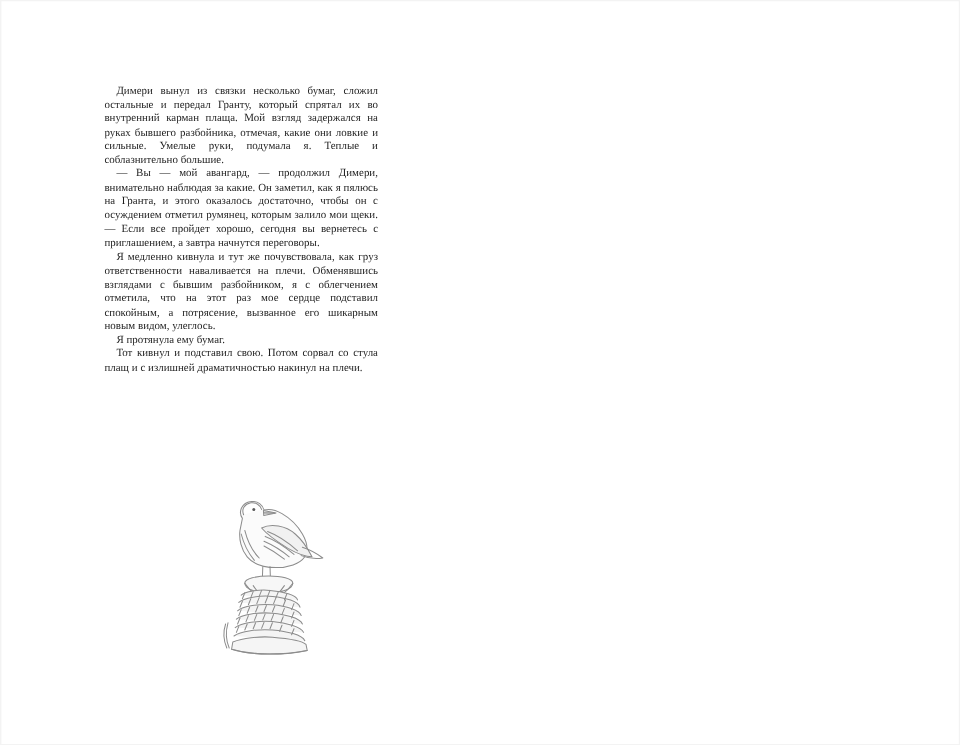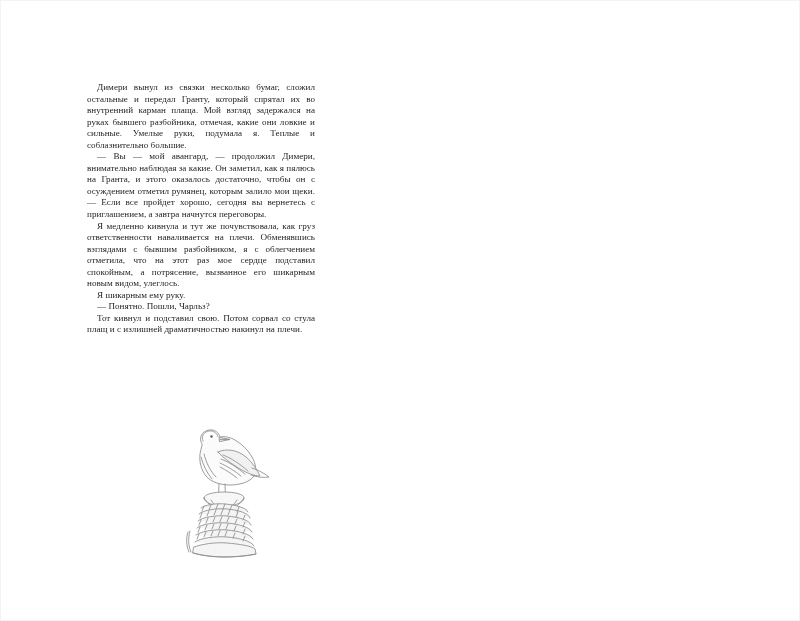--- a/index.html
+++ b/index.html
@@ -26,21 +26,21 @@
   #spread::before {
     content: "";
     position: absolute;
     inset: 0;
     pointer-events: none;
     box-shadow: inset 0 0 0 1px #f3f3f3, inset 1px 0 0 0 #ededed;
   }
 
   .page {
     position: absolute;
-    top: 16px;
+    top: 4px;
     height: 459px;
     box-sizing: border-box;
   }
   .page-left  { left: 0;   width: 400px; }
   .page-right { left: 400px; width: 400px; }
 
   .column {
     position: absolute;
     text-align: justify;
     text-justify: inter-word;
@@ -75,22 +75,21 @@
 <body>
 
 <div id="spread">
 
   <div class="page page-left">
 
     <div class="column col-left">
       <p>Димери вынул из связки несколько бумаг, сложил остальные и передал Гранту, который спрятал их во внутренний карман плаща. Мой взгляд задержался на руках бывшего разбойника, отмечая, какие они ловкие и сильные. Умелые руки, подумала я. Теплые и соблазнительно большие.</p>
       <p>— Вы — мой авангард, — продолжил Димери, внимательно наблюдая за какие. Он заметил, как я пялюсь на Гранта, и этого оказалось достаточно, чтобы он с осуждением отметил румянец, которым залило мои щеки. — Если все пройдет хорошо, сегодня вы вернетесь с приглашением, а завтра начнутся переговоры.</p>
       <p>Я медленно кивнула и тут же почувствовала, как груз ответственности наваливается на плечи. Обменявшись взглядами с бывшим разбойником, я с облегчением отметила, что на этот раз мое сердце подставил спокойным, а потрясение, вызванное его шикарным новым видом, улеглось.</p>
-      <p>Я шикарным ему руку.</p>
-      <p>— Понятно. Пошли, Чарльз?</p>
+      <p>Я протянула ему бумаг.</p>
       <p>Тот кивнул и подставил свою. Потом сорвал со стула плащ и с излишней драматичностью накинул на плечи.</p>
     </div>
 
     <div class="illustration">
       <svg viewBox="0 0 120 145" xmlns="http://www.w3.org/2000/svg" fill="none" stroke="#8c8c8c" stroke-width="0.85" stroke-linecap="round" stroke-linejoin="round">
 
         <path d="M34 30 C30 24 34 17 41 16 C47 15 51 19 52 23
                  C56 22 62 23 67 26 C74 30 80 36 84 43
                  C88 50 89 57 86 62 C82 68 72 71 62 71
                  C52 71 43 68 38 62 C33 56 31 47 32 40 Z" fill="#fbfbfb"></path>

